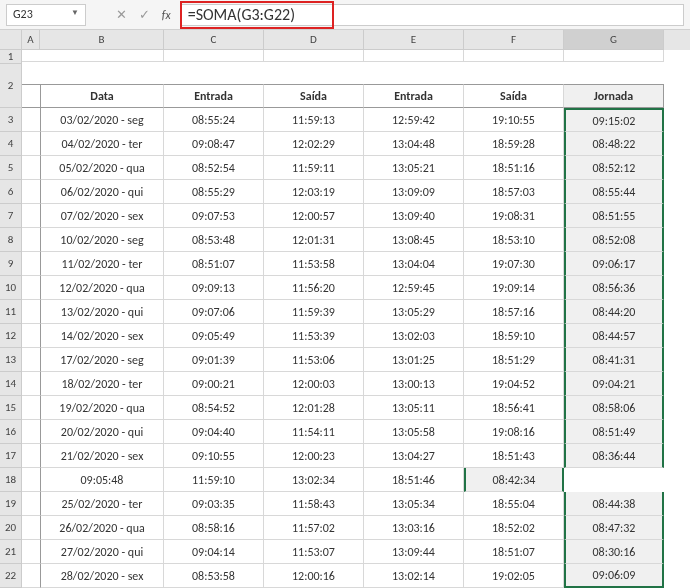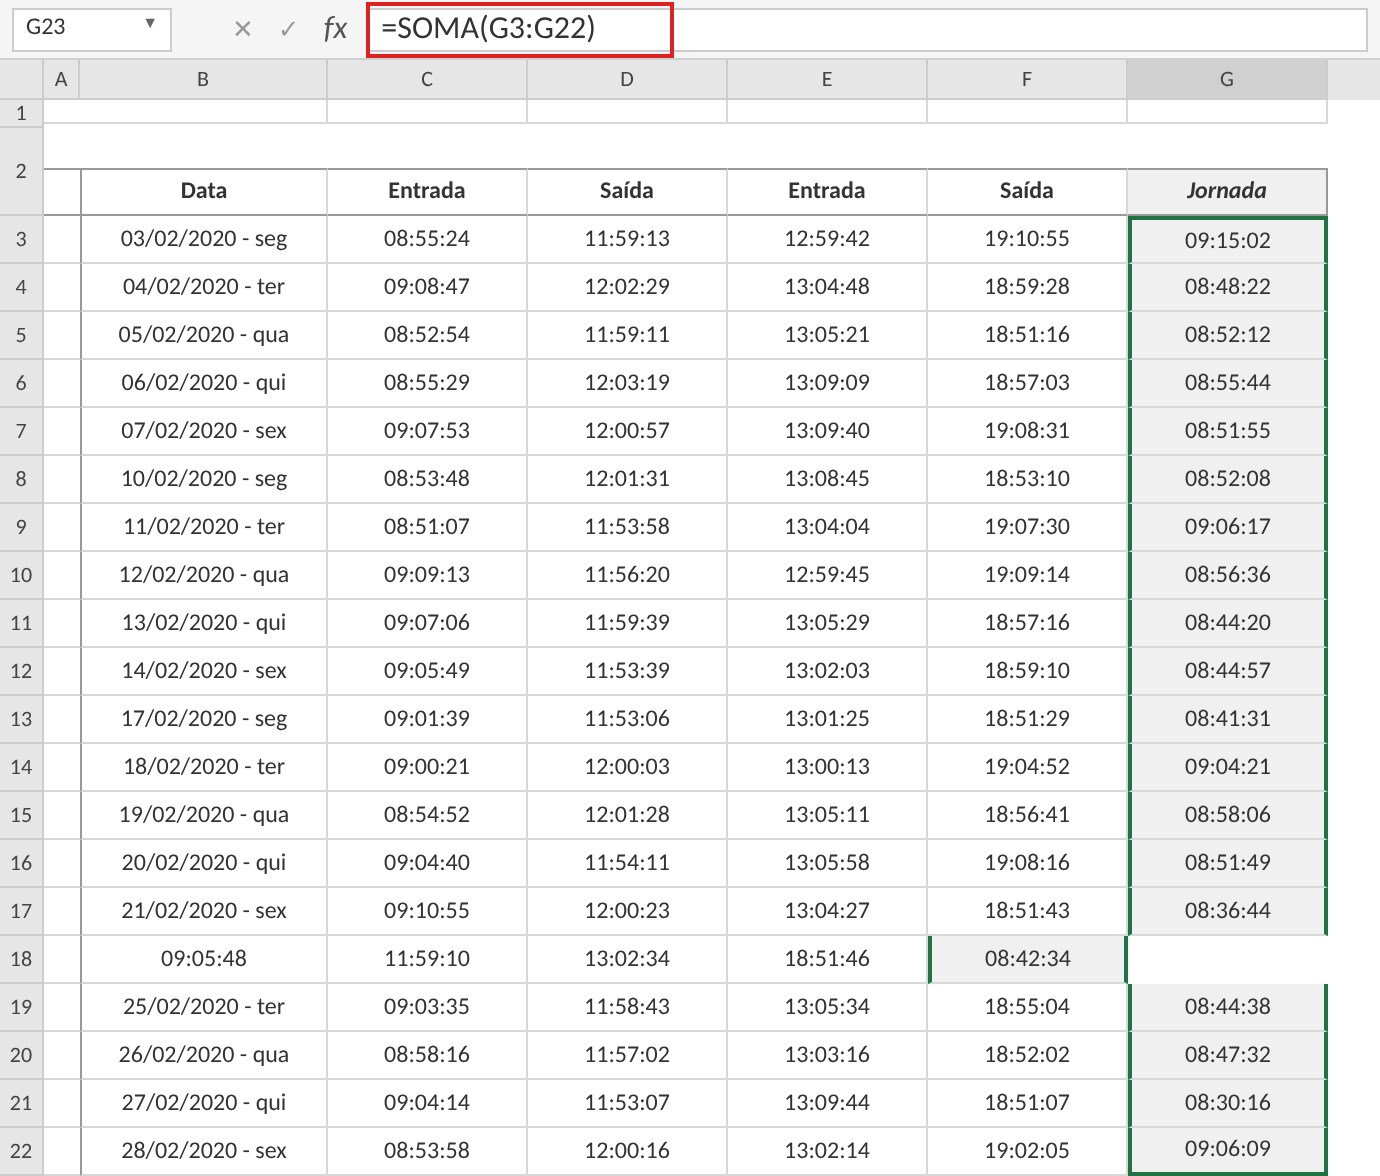--- a/index.html
+++ b/index.html
@@ -31,21 +31,21 @@
   }
   .dd { color: #666; font-size: 8px; }
   .fbar-icons {
     display: flex;
     align-items: center;
     gap: 12px;
     margin-left: 30px;
     color: #999;
     font-size: 13px;
   }
-  .fx { font-style: italic; color: #555; font-size: 16px; text-align: center; }
+  .fx { font-style: italic; color: #555; font-size: 12px; text-align: center; }
   .formula-bar {
     flex: 1;
     margin-left: 10px;
     height: 22px;
     background: #fff;
     border: 1px solid #ccc;
     position: relative;
     display: flex;
     align-items: center;
     padding: 0 6px;
@@ -106,21 +106,21 @@
   }
   .r1 .cell { height: 12px; }
   .empty-a { border-right: none; }
   .thead .cell {
     font-weight: bold;
     border-top: 1px solid #999;
     border-bottom: 1px solid #999;
     margin-top: 20px;
   }
   .thead .cell:nth-child(3) { border-left: 1px solid #999; }
-  .thead .cell:last-child { border-right: 1px solid #999; font-style: italic; }
+  .thead .cell:last-child { border-right: 1px solid #999; }
   .tbody .cell:nth-child(3) { border-left: 1px solid #999; }
   .tbody .cell:last-child { border-right: 1px solid #999; }
   .jornada { background: #f0f0f0; }
   .g-col .cell.data-g {
     position: relative;
   }
   .g-outline-top { border-top: 2px solid #217346 !important; }
   .g-outline-left { border-left: 2px solid #217346 !important; }
   .g-outline-right { border-right: 2px solid #217346 !important; }
   .g-outline-bottom { border-bottom: 2px solid #217346 !important; }

